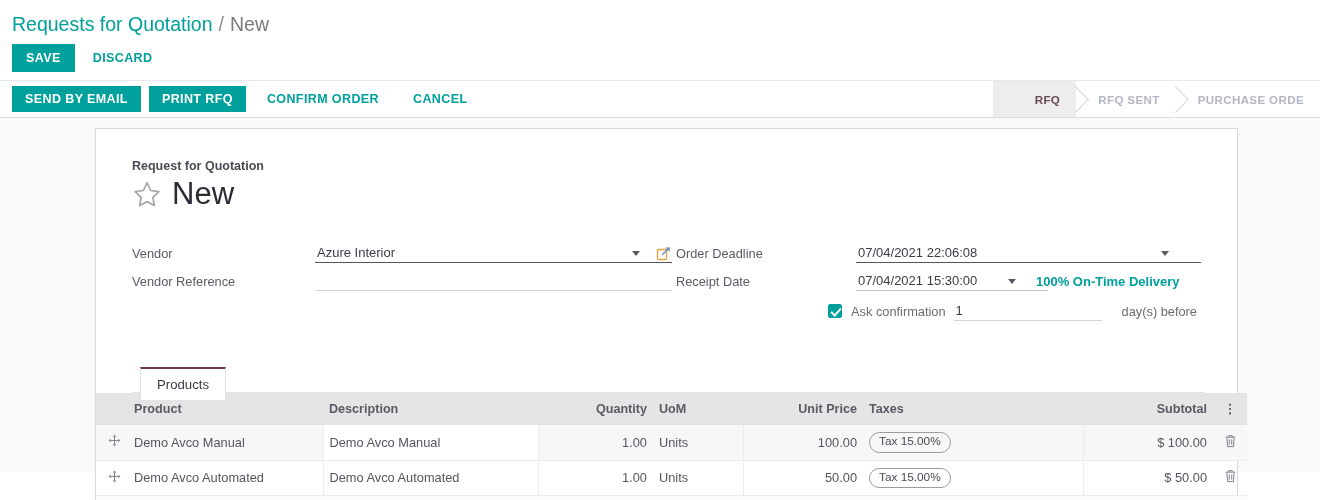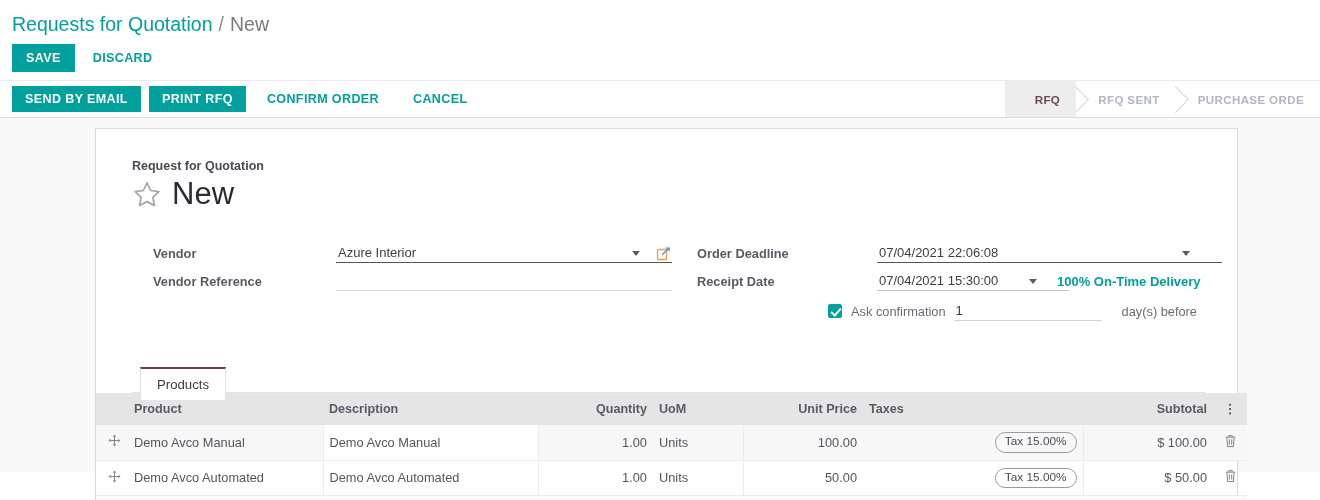--- a/index.html
+++ b/index.html
@@ -81,21 +81,21 @@
   .st {
     position:relative;
     display:flex; align-items:center;
     padding:0 16px 0 22px;
     font-size:11.6px; font-weight:bold; letter-spacing:.35px;
     color:#b3b6c4;
     background:#fff;
     white-space:nowrap;
     cursor:pointer;
   }
-  .st:first-child { padding-left:30px; }
+  .st:first-child { padding-left:42px; }
   .st.active { color:#6a4a52; background:#ededed; }
   .st::after {
     content:"";
     position:absolute; right:-9px; top:50%;
     width:18px; height:18px;
     margin-top:-9px;
     border-top:1px solid #d3d6de;
     border-right:1px solid #d3d6de;
     transform:rotate(45deg);
     background:transparent;
@@ -130,22 +130,22 @@
   
   .form-grid {
     display:flex;
     margin-top:26px;
   }
   .col-left { width:540px; flex:0 0 540px; }
   .col-right { flex:1 1 auto; padding-left:4px; }
 
   .frow { display:flex; align-items:center; height:28px; margin-bottom:0; }
   .flabel {
-    font-size:12.8px; font-weight:bold; color:#5a5a66;
-    width:155px; flex:0 0 155px;margin-left:21px;
+    font-size:12.8px; font-weight:normal; color:#5a5a66;
+    width:155px; flex:0 0 155px;
   }
   .flabel.w-narrow { width:152px; flex:0 0 152px; }
   .fval { position:relative; flex:1 1 auto; display:flex; align-items:center; }
 
   .fld {
     font-size:13px; color:#3c3c46;
     background:transparent; border:none;
     border-bottom:1px solid #bfc2c7;
     padding:1px 16px 2px 2px;
     width:100%;
@@ -238,21 +238,21 @@
     text-overflow:ellipsis;
   }
   .lines tr.rowsel td { background:#f7f7f8; }
   .lines tr.rowsel td.c-desc { background:#fff; }
   .c-handle { width:32px; text-align:center !important; padding-left:10px !important; }
   .c-prod { width:195px; }
   .c-desc { width:215px; border-left:1px solid #ececee; }
   .c-qty  { width:115px; text-align:right !important; border-left:1px solid #ececee; }
   .c-uom  { width:90px; }
   .c-price{ width:120px; text-align:right !important; border-left:1px solid #ececee; }
-  .c-tax  { width:220px;text-align:right; }
+  .c-tax  { width:220px; }
   .c-sub  { width:130px; text-align:right !important; border-left:1px solid #ececee; }
   .c-del  { width:34px; text-align:center !important; }
   th.c-desc, th.c-qty, th.c-price, th.c-sub { border-left:none; }
   th.c-qty, th.c-price, th.c-sub { text-align:right; }
 
   .handle { display:inline-block; color:#84848d; font-size:13px; line-height:1; }
   .tax-pill {
     display:inline-block;
     border:1px solid #9a9aa3;
     border-radius:11px;

